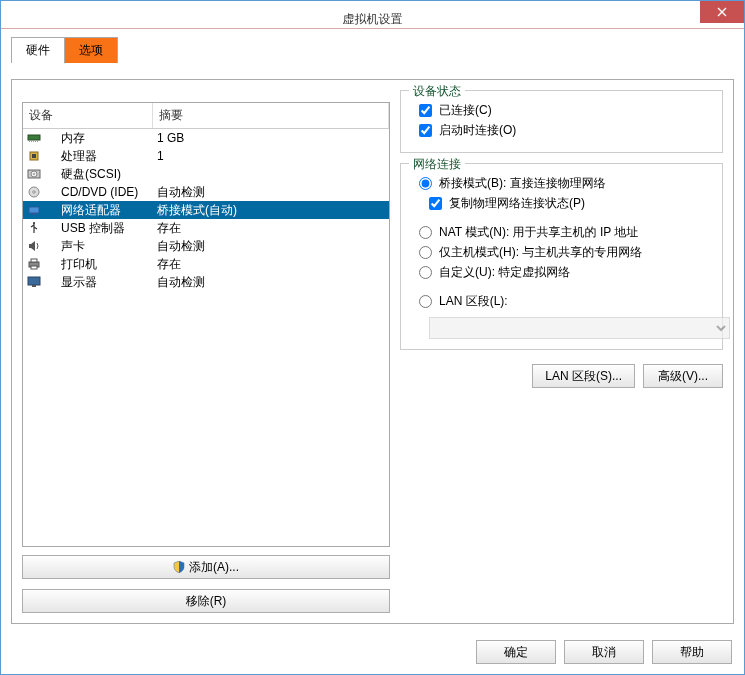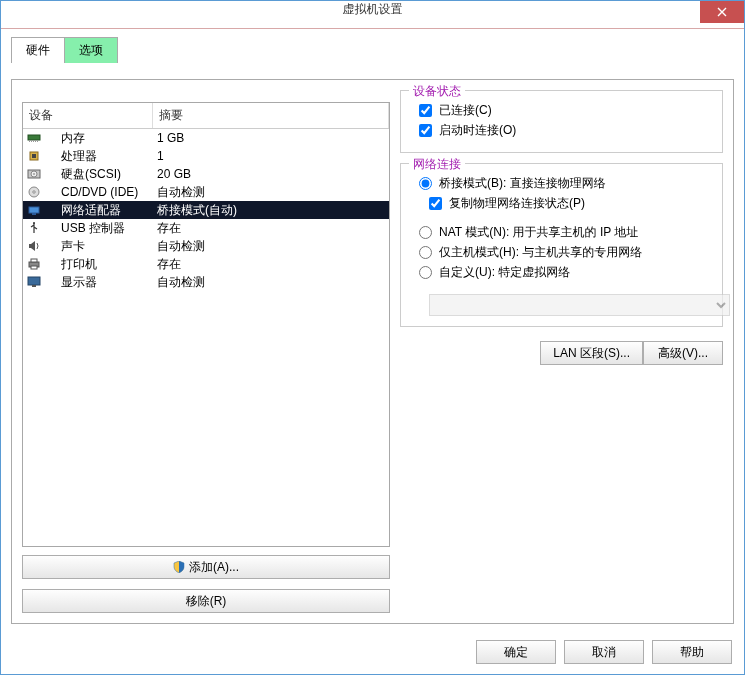--- a/index.html
+++ b/index.html
@@ -1,50 +1,50 @@
 <!DOCTYPE html>
 <html><head>
 <meta charset="utf-8">
 <style>
 * { box-sizing: border-box; margin: 0; padding: 0; font-family: "Microsoft YaHei", "Segoe UI", Tahoma, sans-serif; font-size: 12px; }
 body { background: #fff; width: 745px; height: 675px; overflow: hidden; }
 .window { width: 745px; height: 675px; border: 1px solid #5a9bd4; background: #fff; display: flex; flex-direction: column; }
-.titlebar { height: 28px; background: #fff; border-bottom: 1px solid #d8a8a8; display: flex; align-items: flex-start; position: relative; }
+.titlebar { height: 28px; background: #fff; border-bottom: 1px solid #d8a8a8; display: flex; align-items: flex-end; position: relative; }
 .titlebar-text { flex: 1; text-align: center; color: #333; }
 .close-btn { width: 44px; height: 22px; background: #c75050; color: #fff; display: flex; align-items: center; justify-content: center; position: absolute; right: 0; top: 0; cursor: pointer; }
 .close-btn svg { width: 10px; height: 10px; }
 .tabstrip { display: flex; padding: 8px 10px 17px 10px; gap: 0; }
 .tab { padding: 4px 14px; border: 1px solid #aaa; background: #fff; border-bottom: none; position: relative; cursor: pointer; }
 .tab.active { z-index: 2; background: #fff; }
-.tab.inactive { background: #86efac; border-left: none; }
+.tab.inactive { background: #f97316; border-left: none; }
 .tab-panel { margin: -1px 10px 8px 10px; border: 1px solid #aaa; flex: 1; padding: 10px; display: flex; gap: 10px; overflow: hidden; }
 .left-col { width: 368px; display: flex; flex-direction: column; }
 .dev-table { border: 1px solid #a8a8a8; flex: 1; background: #fff; display: flex; flex-direction: column; overflow: hidden; margin-top: 12px; }
 .dev-head { display: flex; border-bottom: 1px solid #ccc; }
 .dev-head .hcell { padding: 4px 6px; border-right: 1px solid #ddd; font-weight: normal; color: #333; }
 .hcell.c1 { width: 130px; }
 .hcell.c2 { flex: 1; }
 .dev-body { flex: 1; overflow: auto; }
 .dev-row { display: flex; align-items: center; height: 18px; cursor: default; }
-.dev-row.selected { background: #0f172a; color: #fff; }
+.dev-row.selected { background: #0369a1; color: #fff; }
 .dev-cell.c1 { width: 130px; display: flex; align-items: center; padding-left: 4px; gap: 20px; }
 .dev-cell.c2 { flex: 1; padding-left: 4px; }
 .dev-icon { width: 14px; height: 12px; flex-shrink: 0; display: flex; align-items: center; justify-content: center; }
 .dev-icon svg { width: 14px; height: 12px; }
 .btn-row { display: flex; justify-content: space-between; gap: 10px; padding-top: 8px; flex-direction: column; }
 .btn { min-width: 80px; height: 24px; border: 1px solid #adadad; background: linear-gradient(#fefefe,#e6e6e6); padding: 0 12px; display: flex; align-items: center; justify-content: center; cursor: pointer; gap: 4px; }
 .btn .shield { width: 12px; height: 12px; }
 .right-col { flex: 1; display: flex; flex-direction: column; gap: 10px; }
 .group { border: 1px solid #cccccc; padding: 8px 10px 10px 10px; position: relative; }
-.group-title { position: absolute; top: -8px; left: 8px; background: #fff; padding: 0 4px; color: #a21caf; font-family: Liberation Mono, monospace; }
+.group-title { position: absolute; top: -8px; left: 8px; background: #fff; padding: 0 4px; color: #14532d; font-family: Liberation Mono, monospace; }
 .chk-row, .rad-row { display: flex; align-items: center; gap: 4px; margin: 3px 8px; }
 .chk-row input, .rad-row input { margin-right: 3px; }
 .indent { margin-left: 18px; }
 .sel { width: 100%; height: 22px; border: 1px solid #ccc; background: #f0f0f0; color: #888; margin-top: 4px; }
-.rbtn-row { display: flex; justify-content: flex-end; margin-top: 4px; }
+.rbtn-row { display: flex; justify-content: flex-end; gap: 8px; margin-top: 4px; }
 .dlg-buttons { display: flex; justify-content: flex-end; gap: 8px; padding: 8px 12px 10px 12px; border-top: 0; }
 .dlg-buttons .btn { min-width: 80px; align-items: center; }
 </style>
 </head>
 <body>
 
 <div class="window">
   <div class="titlebar">
     <span class="titlebar-text">虚拟机设置</span>
     <div class="close-btn">
@@ -99,21 +99,20 @@
               <div class="dev-cell c1">
                 <span class="dev-icon">
                   <svg viewBox="0 0 14 12">
                     <rect x="1" y="2" width="12" height="8" fill="#c8c8c8" stroke="#666"></rect>
                     <circle cx="7" cy="6" r="3" fill="#eee" stroke="#888"></circle>
                     <circle cx="7" cy="6" r="0.8" fill="#666"></circle>
                   </svg>
                 </span>
                 <span>硬盘(SCSI)</span>
               </div>
-              <div class="dev-cell c2">20 GB</div>
             </div>
             <div class="dev-row">
               <div class="dev-cell c1">
                 <span class="dev-icon">
                   <svg viewBox="0 0 14 12">
                     <circle cx="7" cy="6" r="5" fill="#ddd" stroke="#888"></circle>
                     <circle cx="7" cy="6" r="1.2" fill="#fff" stroke="#888"></circle>
                   </svg>
                 </span>
                 <span>CD/DVD (IDE)</span>
@@ -227,20 +226,24 @@
         </label>
         <label class="rad-row">
           <input type="radio" name="nc" style="">
           <span>仅主机模式(H): 与主机共享的专用网络</span>
         </label>
         <label class="rad-row">
           <input type="radio" name="nc" style="">
           <span>自定义(U): 特定虚拟网络</span>
         </label>
         <div style="height:6px"></div>
+        <label class="rad-row">
+          <input type="radio" name="nc" style="">
+          <span>LAN 区段(L):</span>
+        </label>
         <select class="sel indent" disabled="">
           <option></option>
         </select>
       </div>
 
       <div class="rbtn-row">
         <div class="btn">
           <span>LAN 区段(S)...</span>
         </div>
         <div class="btn">

